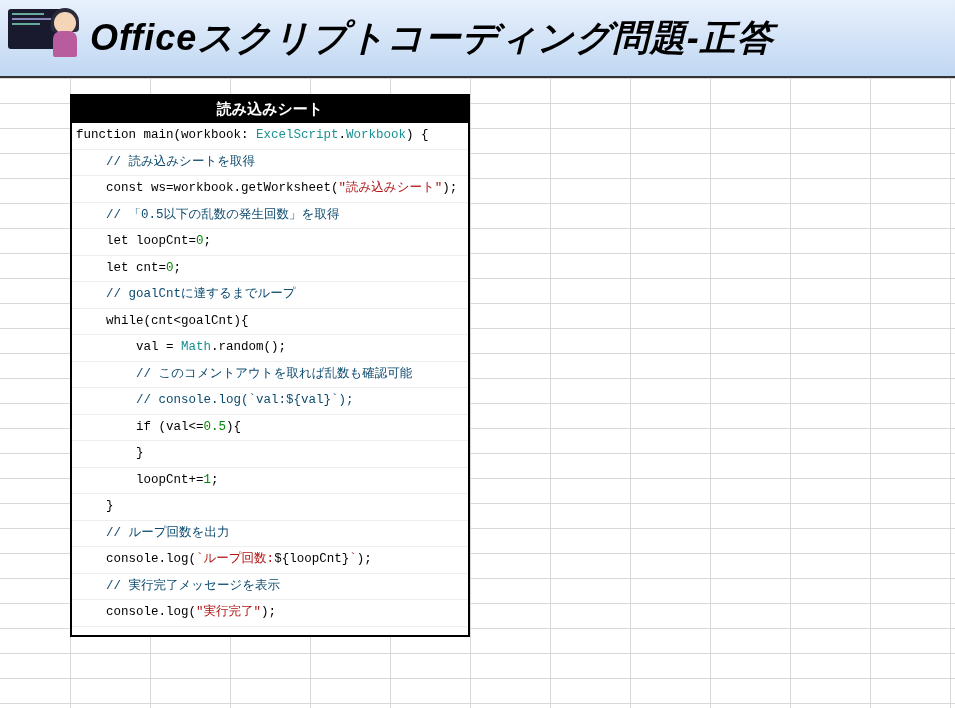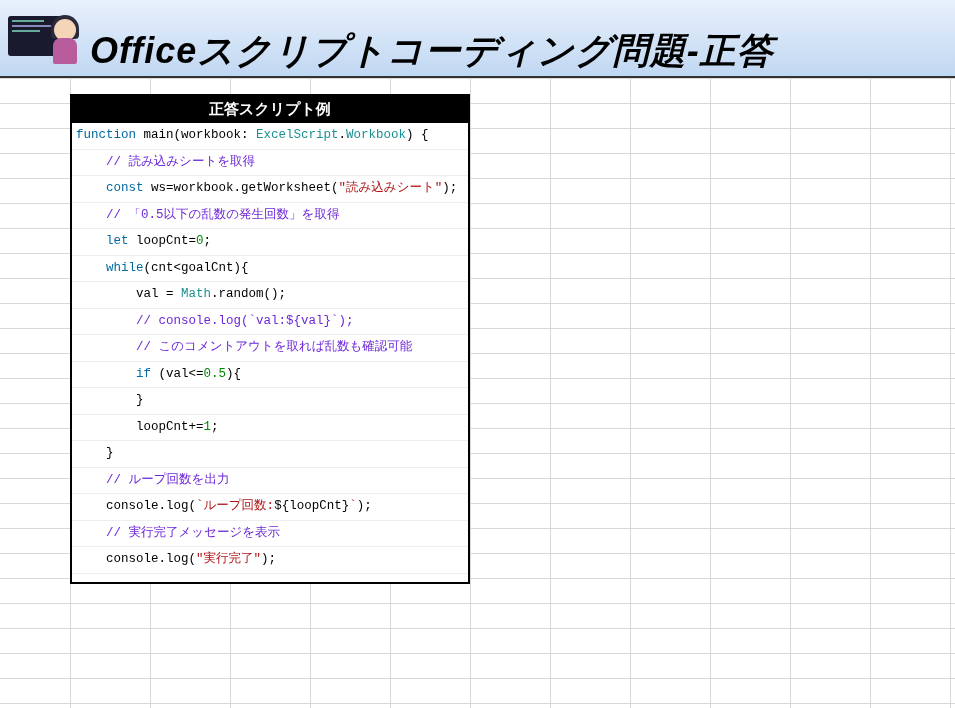--- a/index.html
+++ b/index.html
@@ -8,21 +8,21 @@
       height: 708px;
       font-family: "Meiryo", "MS Gothic", sans-serif;
       background: #fff;
       overflow: hidden;
     }
     .header {
       height: 78px;
       background: linear-gradient(to bottom, #e8f0fc 0%, #d4e4f7 50%, #c0d7f2 100%);
       border-bottom: 2px solid #333;
       display: flex;
-      align-items: flex-end;
+      align-items: center;
       padding-left: 8px;
     }
     .header-icon {
       width: 72px;
       height: 62px;
       margin-right: 10px;
       position: relative;
     }
     .monitor {
       width: 54px;
@@ -129,23 +129,23 @@
       font-family: "Consolas", "Courier New", monospace;
       font-size: 12.5px;
       line-height: 1.4;
     }
     .code-line {
       padding: 4px 4px;
       border-bottom: 1px solid #eee;
       white-space: pre;
     }
     .code-line:last-child { border-bottom: none; }
-    .kw { color: #0369a1; }
+    .kw { color: #000000; }
     .type { color: #1a9090; }
-    .comment { color: #6d28d9; }
+    .comment { color: #0c4a6e; }
     .str { color: #b01515; }
     .num { color: #008800; }
     .obj { color: #1a9090; text-align: center; }
   </style>
 </head>
 <body>
 
 <div class="header">
   <div class="header-icon">
     <div class="monitor">
@@ -199,31 +199,33 @@
       <div class="vline" style="left: 550px;"></div>
       <div class="vline" style="left: 630px;"></div>
       <div class="vline" style="left: 710px;"></div>
       <div class="vline" style="left: 790px;"></div>
       <div class="vline" style="left: 870px;"></div>
       <div class="vline" style="left: 950px;"></div>
     </div>
 </div>
 
 <div class="code-container">
-  <div class="code-header">正答スクリプト例</div>
+  <div class="code-header">読み込みシート</div>
   <div class="code-body" id="codebody">
       <div class="code-line"><span class="kw">function</span><span> main(workbook: </span><span class="type">ExcelScript</span><span>.</span><span class="type">Workbook</span><span>) {</span></div>
       <div class="code-line">    <span class="comment">// 読み込みシートを取得</span></div>
       <div class="code-line">    <span class="kw">const</span><span> ws=workbook.getWorksheet(</span><span class="str">"読み込みシート"</span><span>);</span></div>
       <div class="code-line">    <span class="comment">// 「0.5以下の乱数の発生回数」を取得</span></div>
       <div class="code-line">    <span class="kw">let</span><span> loopCnt=</span><span class="num">0</span><span>;</span></div>
+      <div class="code-line">    <span class="kw">let</span><span> cnt=</span><span class="num">0</span><span>;</span></div>
+      <div class="code-line">    <span class="comment">// goalCntに達するまでループ</span></div>
       <div class="code-line">    <span class="kw">while</span><span>(cnt&lt;goalCnt){</span></div>
       <div class="code-line">        <span>val = </span><span class="obj">Math</span><span>.random();</span></div>
+      <div class="code-line">        <span class="comment">// このコメントアウトを取れば乱数も確認可能</span></div>
       <div class="code-line">        <span class="comment">// console.log(`val:${val}`);</span></div>
-      <div class="code-line">        <span class="comment">// このコメントアウトを取れば乱数も確認可能</span></div>
       <div class="code-line">        <span class="kw">if</span><span> (val&lt;=</span><span class="num">0.5</span><span>){</span></div>
       <div class="code-line">        <span>}</span></div>
       <div class="code-line">        <span>loopCnt+=</span><span class="num">1</span><span>;</span></div>
       <div class="code-line">    <span>}</span></div>
       <div class="code-line">    <span class="comment">// ループ回数を出力</span></div>
       <div class="code-line">    <span>console.log(</span><span class="str">`ループ回数:</span><span>${loopCnt}</span><span class="str">`</span><span>);</span></div>
       <div class="code-line">    <span class="comment">// 実行完了メッセージを表示</span></div>
       <div class="code-line">    <span>console.log(</span><span class="str">"実行完了"</span><span>);</span></div>
       <div class="code-line"></div>
     </div>

